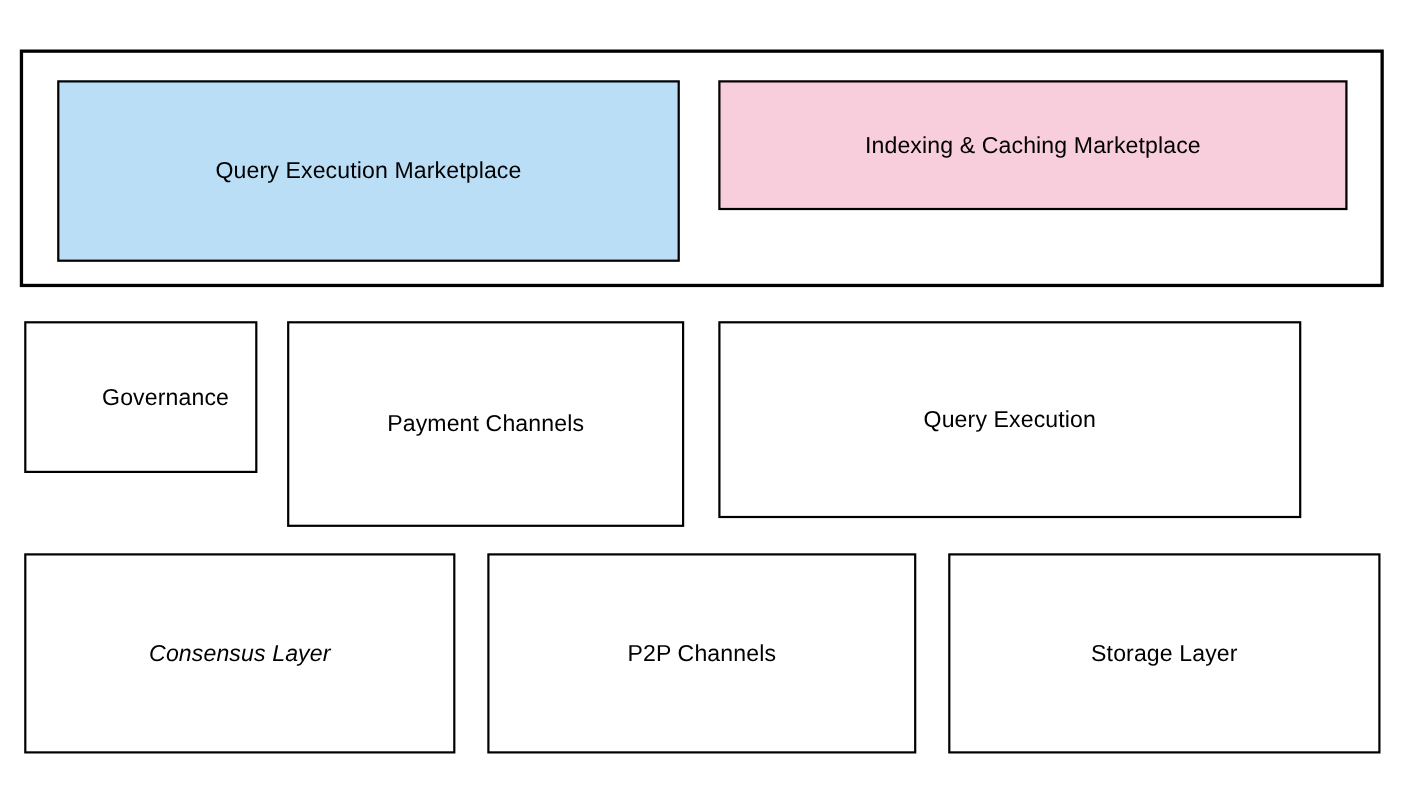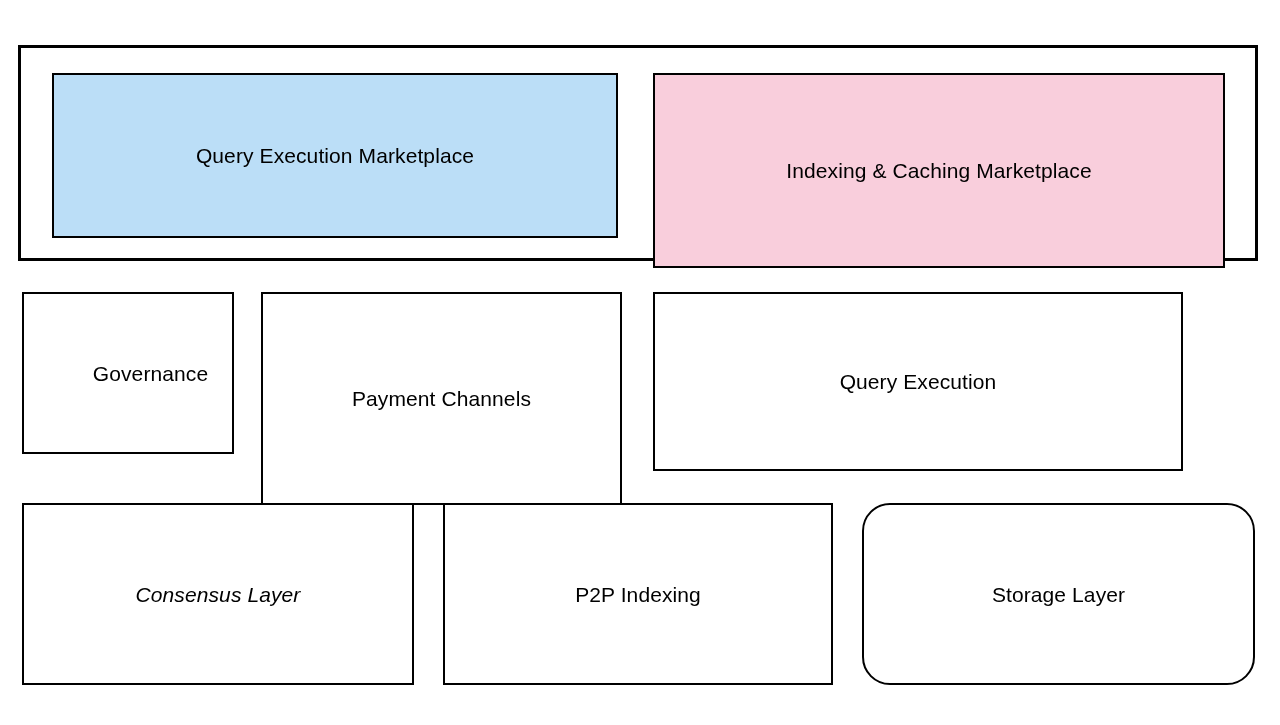--- a/index.html
+++ b/index.html
@@ -53,37 +53,37 @@
     left: 52px;
     top: 73px;
     width: 566px;
     height: 165px;
     background: #bbdef7;
   }
   #box-indexing-marketplace {
     left: 653px;
     top: 73px;
     width: 572px;
-    height: 195px;
+    height: 118px;
     background: #f9cedc;
   }
 
   
   #box-governance {
     left: 22px;
     top: 292px;
     width: 212px;
-    height: 162px;
+    height: 138px;
     padding-left: 45px;
   }
   #box-payment-channels {
     left: 261px;
     top: 292px;
     width: 361px;
-    height: 213px;
+    height: 187px;
   }
   #box-query-execution {
     left: 653px;
     top: 292px;
     width: 530px;
     height: 179px;
   }
 
   
   #box-consensus-layer {
@@ -97,21 +97,20 @@
     left: 443px;
     top: 503px;
     width: 390px;
     height: 182px;
   }
   #box-storage-layer {
     left: 862px;
     top: 503px;
     width: 393px;
     height: 182px;
-    border-radius: 28px;
   }
 </style>
 </head>
 <body>
 
 <div id="canvas">
 
   <div class="node" id="marketplace-group"></div>
 
   <div class="node" id="box-query-marketplace">
@@ -132,20 +131,20 @@
 
   <div class="node" id="box-query-execution">
     <span class="node-label">Query Execution</span>
   </div>
 
   <div class="node" id="box-consensus-layer">
     <span class="node-label">Consensus Layer</span>
   </div>
 
   <div class="node" id="box-p2p-network">
-    <span class="node-label">P2P Indexing</span>
+    <span class="node-label">P2P Channels</span>
   </div>
 
   <div class="node" id="box-storage-layer">
     <span class="node-label">Storage Layer</span>
   </div>
 
 </div>
 
 </body></html>

